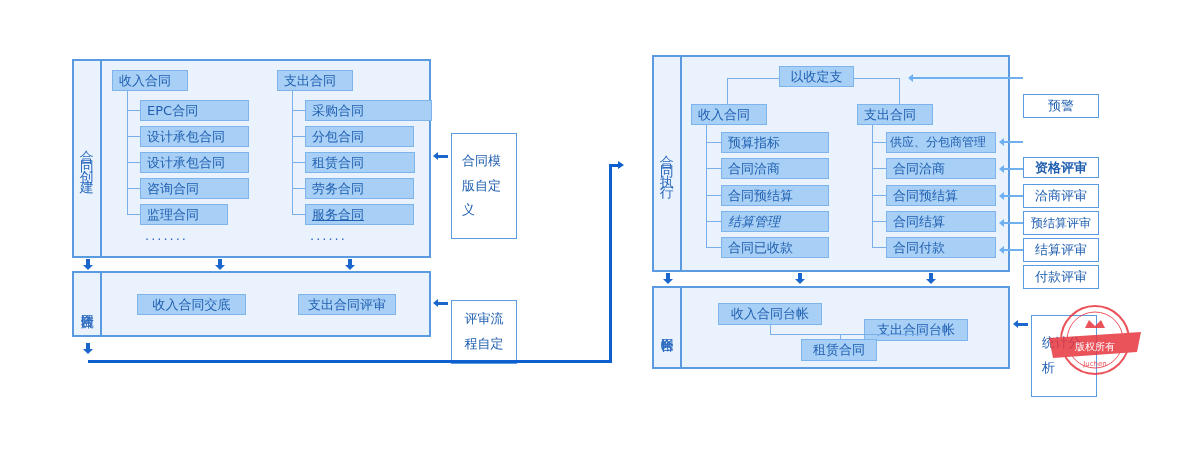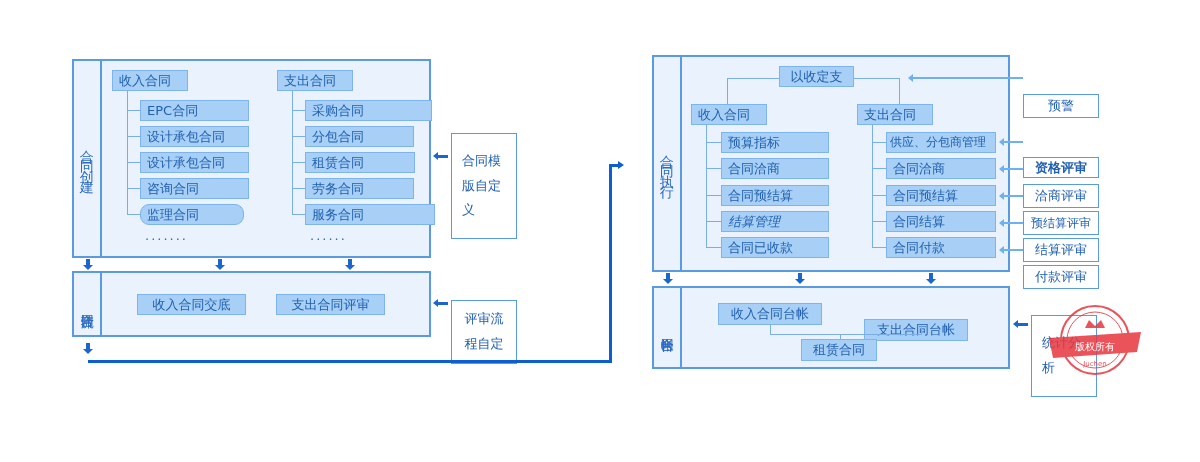--- a/index.html
+++ b/index.html
@@ -40,53 +40,53 @@
 <div class="vl" style="left:127px;top:91px;height:124px;"></div>
 <div class="hl" style="left:127px;top:110px;width:13px;"></div>
 <div class="hl" style="left:127px;top:136px;width:13px;"></div>
 <div class="hl" style="left:127px;top:162px;width:13px;"></div>
 <div class="hl" style="left:127px;top:188px;width:13px;"></div>
 <div class="hl" style="left:127px;top:214px;width:13px;"></div>
 <div class="box" style="left:140px;top:100px;width:109px;height:21px;">EPC合同</div>
 <div class="box" style="left:140px;top:126px;width:109px;height:21px;">设计承包合同</div>
 <div class="box" style="left:140px;top:152px;width:109px;height:21px;">设计承包合同</div>
 <div class="box" style="left:140px;top:178px;width:109px;height:21px;">咨询合同</div>
-<div class="box" style="left:140px;top:204px;width:104px;height:21px;border-radius:9px;">监理合同</div>
+<div class="box" style="left:140px;top:204px;width:88px;height:21px;">监理合同</div>
 <div class="dots" style="left:145px;top:232px;">·······</div>
 
 <div class="box" style="left:277px;top:70px;width:76px;height:21px;">支出合同</div>
 <div class="vl" style="left:292px;top:91px;height:124px;"></div>
 <div class="hl" style="left:292px;top:110px;width:13px;"></div>
 <div class="hl" style="left:292px;top:136px;width:13px;"></div>
 <div class="hl" style="left:292px;top:162px;width:13px;"></div>
 <div class="hl" style="left:292px;top:188px;width:13px;"></div>
 <div class="hl" style="left:292px;top:214px;width:13px;"></div>
 <div class="box" style="left:305px;top:100px;width:127px;height:21px;">采购合同</div>
 <div class="box" style="left:305px;top:126px;width:109px;height:21px;">分包合同</div>
 <div class="box" style="left:305px;top:152px;width:110px;height:21px;">租赁合同</div>
 <div class="box" style="left:305px;top:178px;width:109px;height:21px;">劳务合同</div>
-<div class="box" style="left:305px;top:204px;width:130px;height:21px;">服务合同</div>
+<div class="box" style="left:305px;top:204px;width:109px;height:21px;text-decoration:underline;">服务合同</div>
 <div class="dots" style="left:310px;top:232px;">······</div>
 
 <div class="ext" style="left:451px;top:105px;width:66px;height:106px;padding:0 10px;line-height:1.9;justify-content:flex-start;text-align:left;">
   <span>合同模版自定义</span>
 </div>
 <div class="al" style="left:438px;top:155px;"></div>
 
 <div class="ad" style="left:86px;top:259px;"></div>
 <div class="ad" style="left:218px;top:259px;"></div>
 <div class="ad" style="left:348px;top:259px;"></div>
 
 <div class="panel" style="left:72px;top:271px;width:359px;height:66px;">
   <div class="side tight" style="width:26px;">
     <span style="writing-mode:vertical-rl;">合同流转</span>
   </div>
 </div>
 <div class="box center" style="left:137px;top:294px;width:109px;height:21px;">收入合同交底</div>
-<div class="box center" style="left:276px;top:294px;width:109px;height:21px;">支出合同评审</div>
+<div class="box center" style="left:298px;top:294px;width:98px;height:21px;">支出合同评审</div>
 <div class="ext" style="left:451px;top:272px;width:66px;height:64px;padding:0 8px;line-height:1.9;">
   <span>评审流程自定</span>
 </div>
 <div class="al" style="left:438px;top:302px;"></div>
 
 <div class="ad" style="left:86px;top:343px;"></div>
 <div class="flow" style="left:88px;top:360px;width:524px;height:3px;"></div>
 <div class="flow" style="left:609px;top:164px;width:3px;height:199px;"></div>
 <div class="flow" style="left:609px;top:164px;width:10px;height:3px;"></div>
 <div class="abs" style="left:618px;top:161px;width:0;height:0;border-top:4.5px solid transparent;border-bottom:4.5px solid transparent;border-left:6px solid #0d5fd0;"></div>

